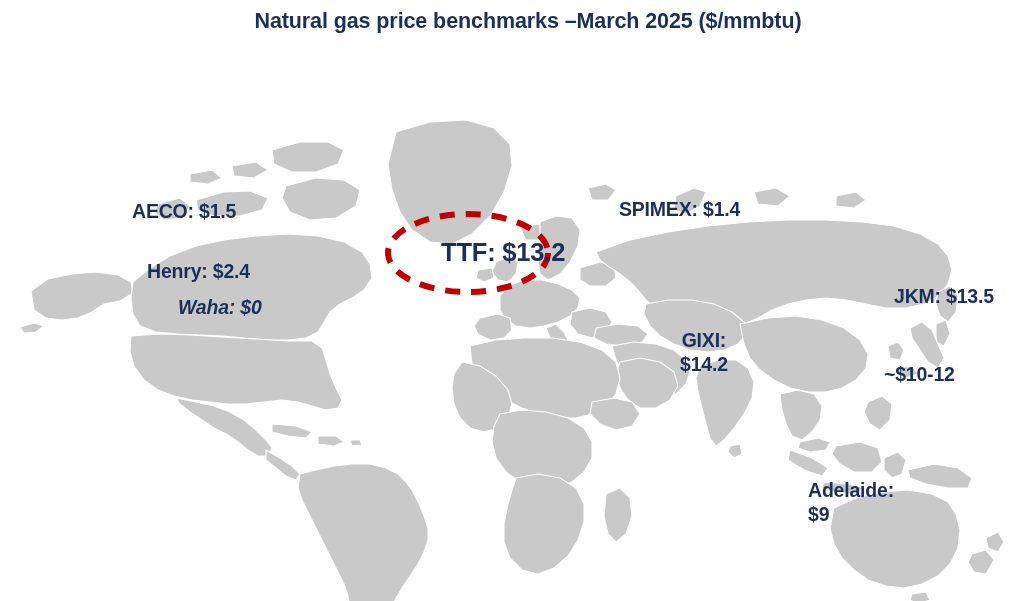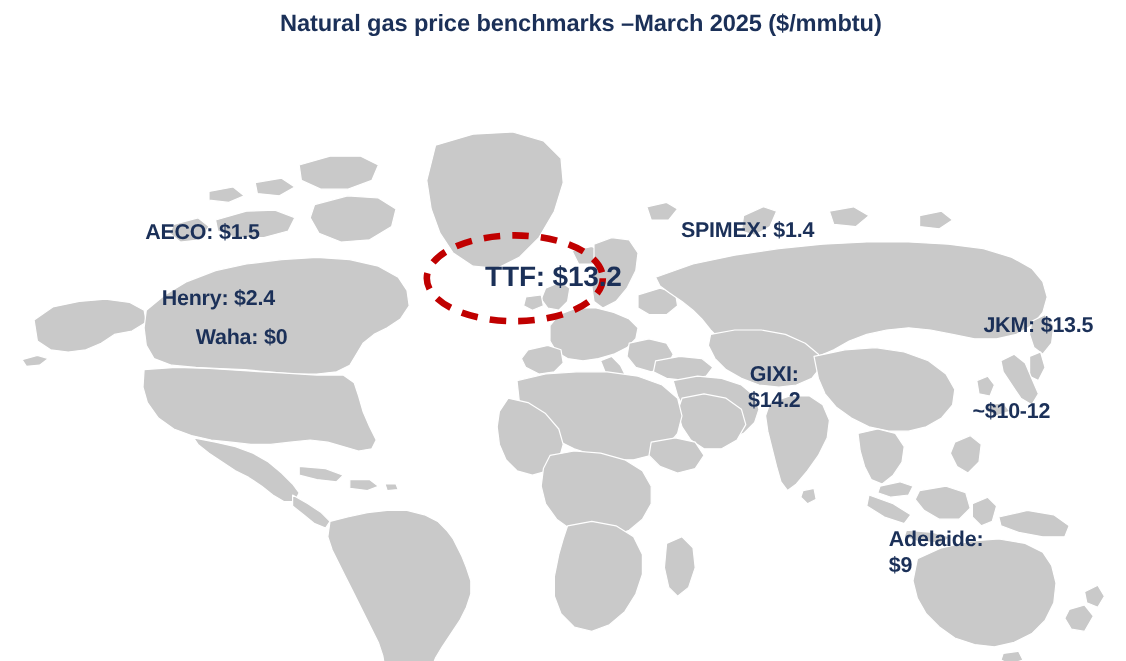--- a/index.html
+++ b/index.html
@@ -62,21 +62,21 @@
     text-align: center;
     letter-spacing: -0.2px;
   }
   .map-label.two-line {
     white-space: normal;
     line-height: 1.25;
   }
 
   #label-aeco      { left: 132px; top: 200px; text-align: right; }
   #label-henry     { left: 147px; top: 260px; }
-  #label-waha      { left: 178px; top: 296px; }
+  #label-waha      { left: 178px; top: 296px; font-style: italic; }
   #label-spimex    { left: 577px; top: 198px; margin-left: 42px; }
   #label-jkm       { left: 894px; top: 285px; }
   #label-gixi      { left: 680px; top: 328px; text-align: center; }
   #label-oil       { left: 884px; top: 362px; text-align: center; }
   #label-adelaide  { left: 808px; top: 478px; text-align: left; }
 
   #label-ttf {
     position: absolute;
     left: 397px;
     top: 238px;

